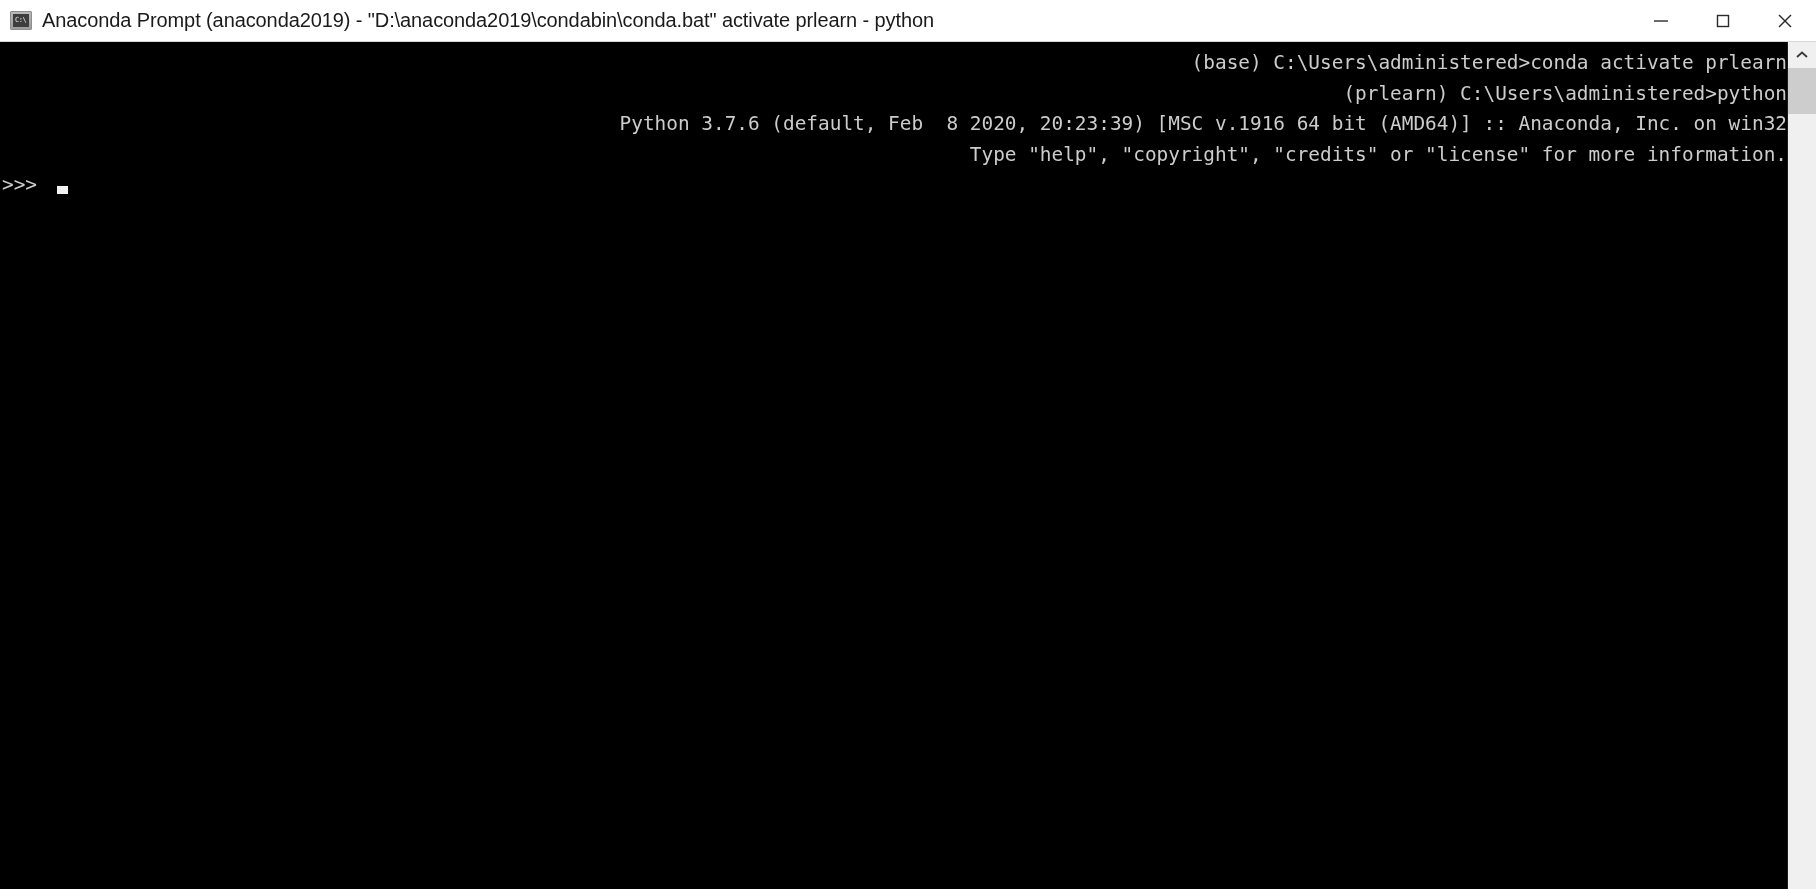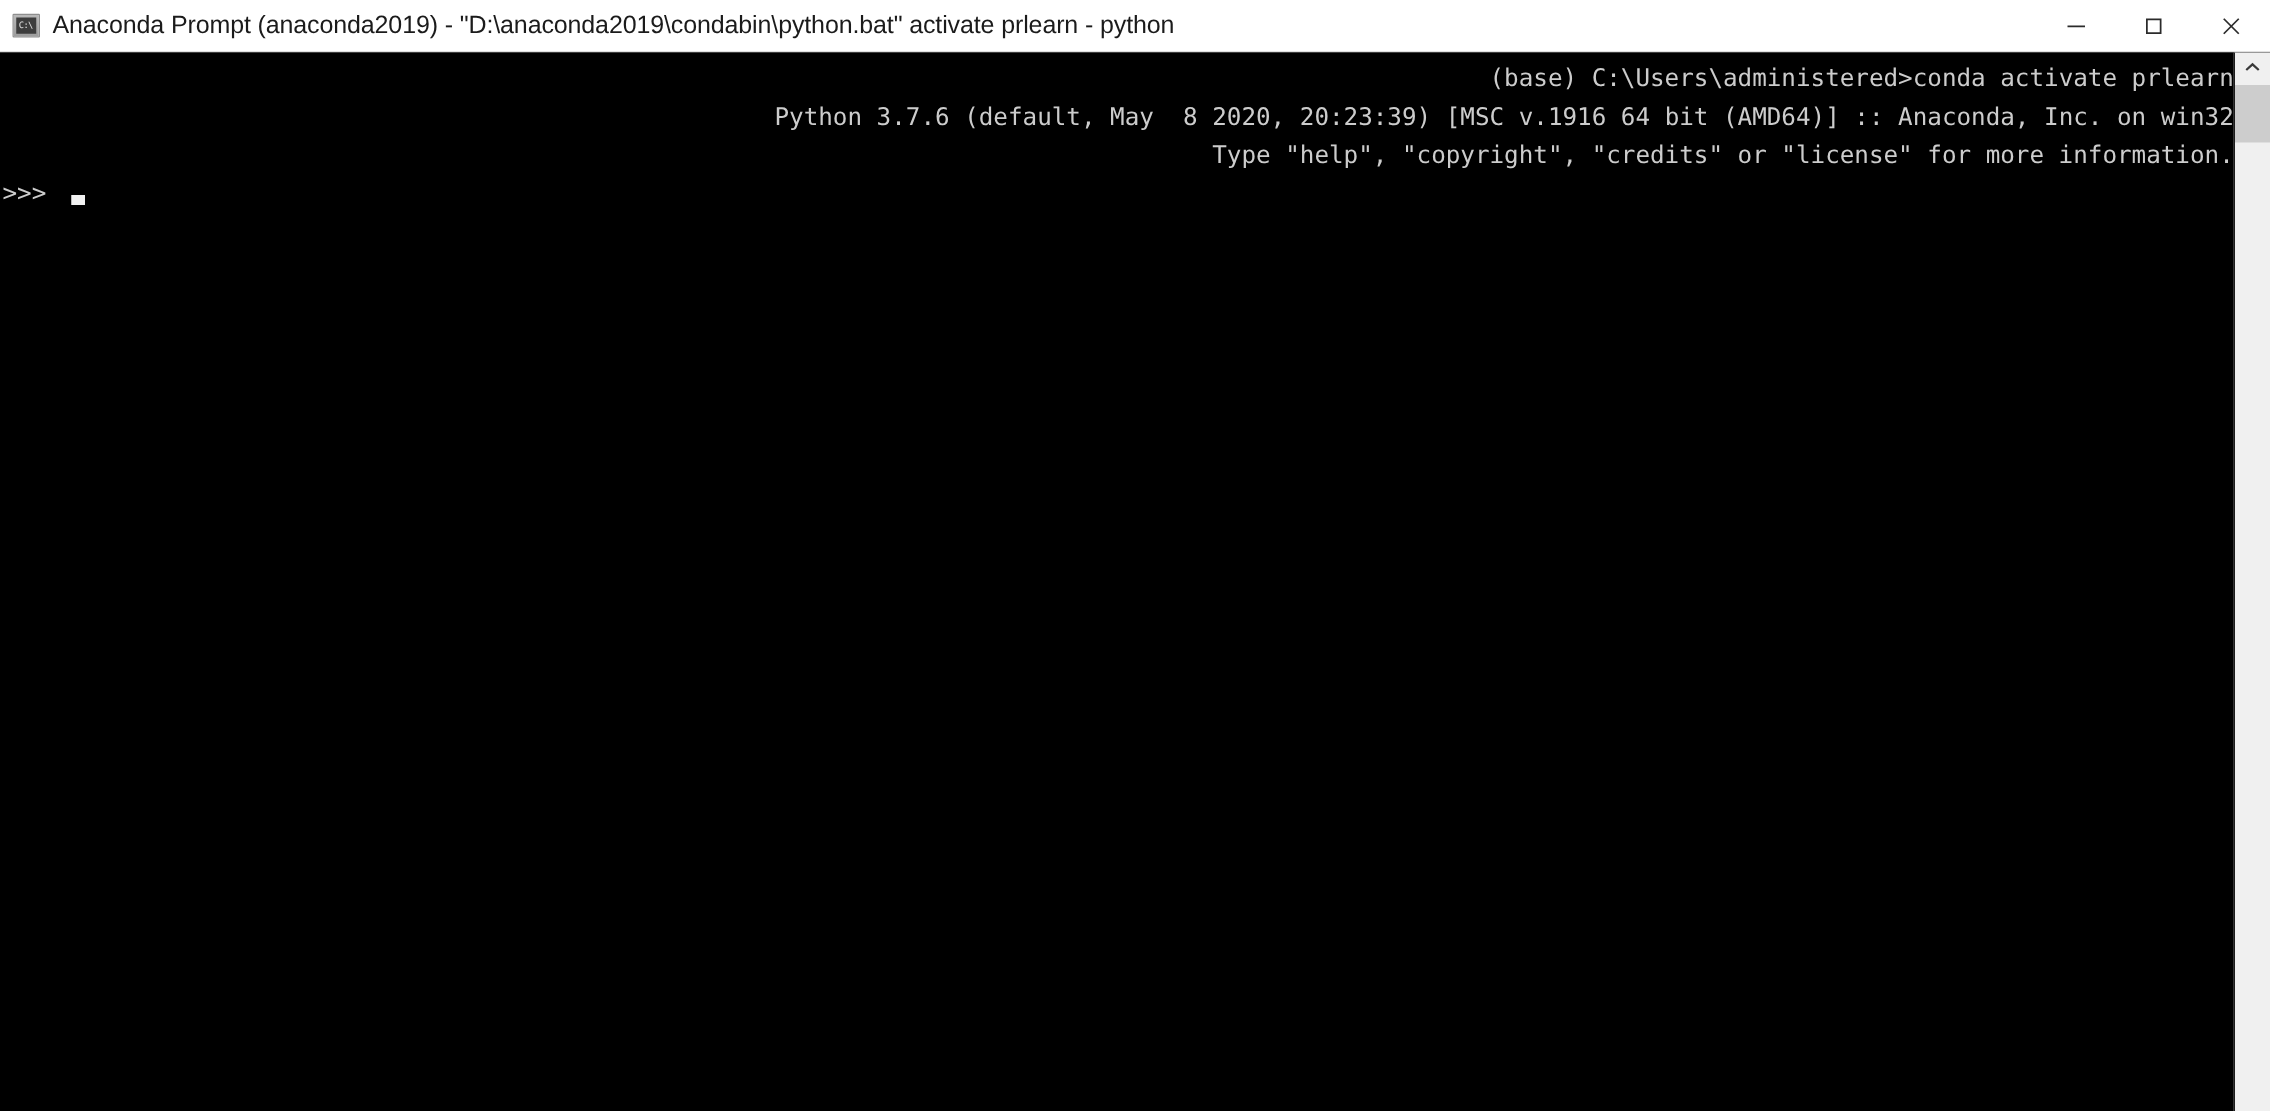--- a/index.html
+++ b/index.html
@@ -170,21 +170,21 @@
 </style>
 </head>
 <body>
 
 <div class="window">
 
   <div class="titlebar">
     <div class="title-icon">
       <span class="glyph">C:\</span>
     </div>
-    <div class="title-text">Anaconda Prompt (anaconda2019) - "D:\anaconda2019\condabin\python.bat"  activate prlearn - python</div>
+    <div class="title-text">Anaconda Prompt (anaconda2019) - "D:\anaconda2019\condabin\conda.bat"  activate prlearn - python</div>
 
     <div class="win-controls">
       <div class="win-btn">
         <span>
           <svg width="22" height="22" viewBox="0 0 22 22">
             <line x1="4" y1="11" x2="18" y2="11" stroke="#2b2b2b" stroke-width="1.4"></line>
           </svg>
         </span>
       </div>
       <div class="win-btn">
@@ -204,21 +204,22 @@
       </div>
     </div>
   </div>
 
   <div class="console-area">
 
     <div class="console">
       <pre></pre>
       <pre>(base) C:\Users\administered&gt;conda activate prlearn</pre>
       <pre></pre>
-      <pre>Python 3.7.6 (default, May  8 2020, 20:23:39) [MSC v.1916 64 bit (AMD64)] :: Anaconda, Inc. on win32</pre>
+      <pre>(prlearn) C:\Users\administered&gt;python</pre>
+      <pre>Python 3.7.6 (default, Feb  8 2020, 20:23:39) [MSC v.1916 64 bit (AMD64)] :: Anaconda, Inc. on win32</pre>
       <pre>Type "help", "copyright", "credits" or "license" for more information.</pre>
       <div class="cursor-line">
         <pre>&gt;&gt;&gt;</pre>
         <span class="cursor-block"></span>
       </div>
     </div>
 
     <div class="scrollbar">
       <div class="sb-btn">
         <span>

